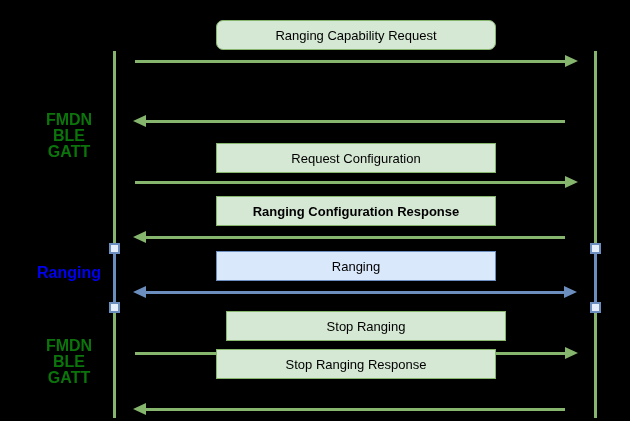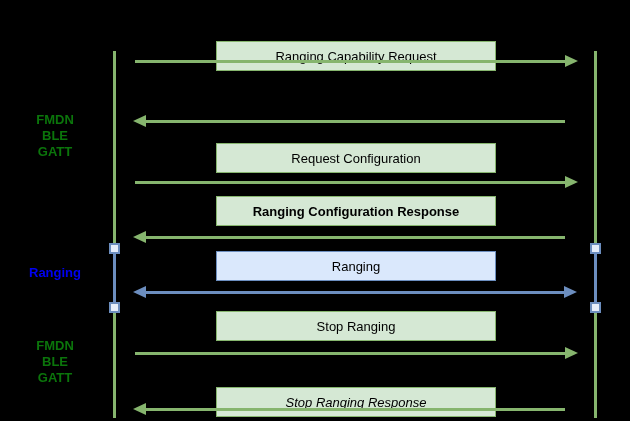--- a/index.html
+++ b/index.html
@@ -2,44 +2,44 @@
 <html style="--background: #000000; --green-fill: #d5e8d4; --green-stroke: #86b56e; --blue-fill: #dae8fc; --blue-stroke: #6c8ebf; --node-fill: #e6eefb; --label-green: #0b750b; --label-blue: #0000f2; --text: #000000;"><head>
 <meta charset="utf-8">
 <style>
   html,body{margin:0;padding:0;background:#000;}
   .stage{
     position:relative;width:630px;height:421px;overflow:hidden;
     background:var(--background,#000);
     font-family:"Liberation Sans", sans-serif;
   }
   
-  .side-label{position:absolute;left:10px;width:90px;text-align:center;
-    font-weight:bold;font-size:13px;line-height:16px;}
+  .side-label{position:absolute;left:24px;width:90px;text-align:center;
+    font-weight:bold;font-size:16px;line-height:16px;}
   .side-label.green{color:var(--label-green,#0b750b);top:112px;}
   .side-label.green.bottom{top:338px;}
   .side-label.blue{color:var(--label-blue,#0000f2);top:265px;}
   
   .lifeline{position:absolute;top:51px;height:367px;width:3px;
     background:var(--green-stroke,#82b366);}
   .lifeline.left{left:113px;} .lifeline.right{left:594px;}
   .lifeline-blue{position:absolute;top:248px;height:60px;width:3px;
     background:var(--blue-stroke,#6c8ebf);}
   .lifeline-blue.left{left:113px;} .lifeline-blue.right{left:594px;}
   .node{position:absolute;width:11px;height:11px;box-sizing:border-box;
     background:var(--node-fill,#e6eefb);border:2px solid var(--blue-stroke,#6c8ebf);}
   .node.l{left:109px;} .node.r{left:590px;}
   .node.t{top:243px;} .node.b{top:302px;}
   
   .msg-box{position:absolute;left:216px;width:280px;height:30px;box-sizing:border-box;
     display:flex;align-items:center;justify-content:center;
     font-size:13px;color:var(--text,#000);}
   .msg-box.green{background:var(--green-fill,#d5e8d4);border:1.5px solid var(--green-stroke,#82b366);}
   .msg-box.blue{background:var(--blue-fill,#dae8fc);border:1.5px solid var(--blue-stroke,#6c8ebf);}
-  .b1{top:41px;} .b2{top:83px;} .b3{top:143px;} .b4{top:196px;font-weight:bold;}
-  .b5{top:251px;} .b6{top:311px;} .b7{top:387px;font-style:italic;}
+  .b1{top:20px;border-radius:7px;} .b2{top:83px;} .b3{top:143px;} .b4{top:196px;font-weight:bold;}
+  .b5{top:251px;} .b6{top:311px;margin-left:10px;} .b7{top:349px;}
   
   .arrow{position:absolute;height:12px;}
   .arrow .line{position:absolute;top:4.5px;height:3px;}
   .arrow.green .line{background:var(--green-stroke,#82b366);}
   .arrow.blue .line{background:var(--blue-stroke,#6c8ebf);}
   .head{position:absolute;width:0;height:0;top:0;
     border-top:6px solid transparent;border-bottom:6px solid transparent;}
   .head.rt{right:0;border-left:13px solid var(--green-stroke,#82b366);}
   .head.lt{left:0;border-right:13px solid var(--green-stroke,#82b366);}
   .arrow.blue .head.rt{border-left-color:var(--blue-stroke,#6c8ebf);}

